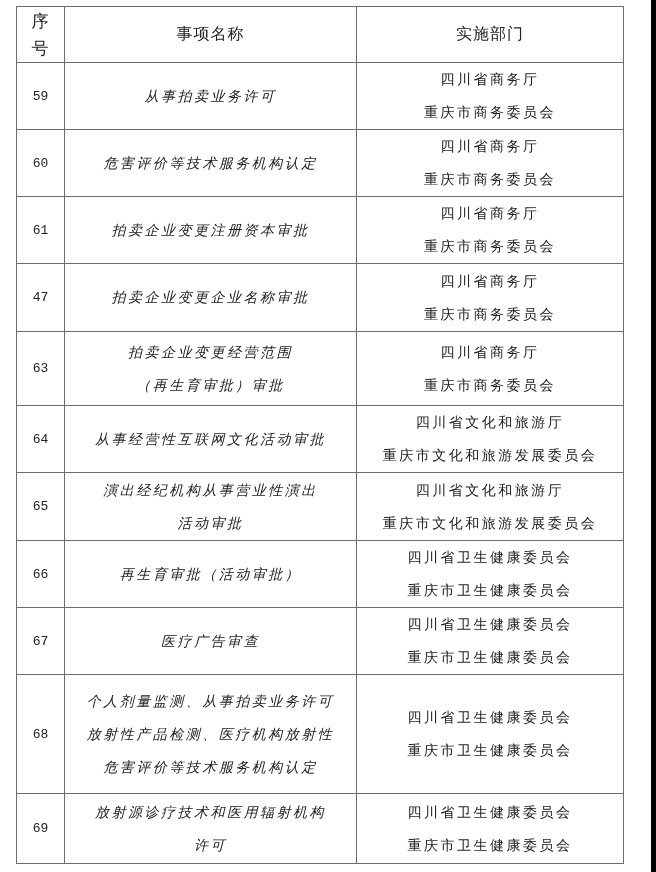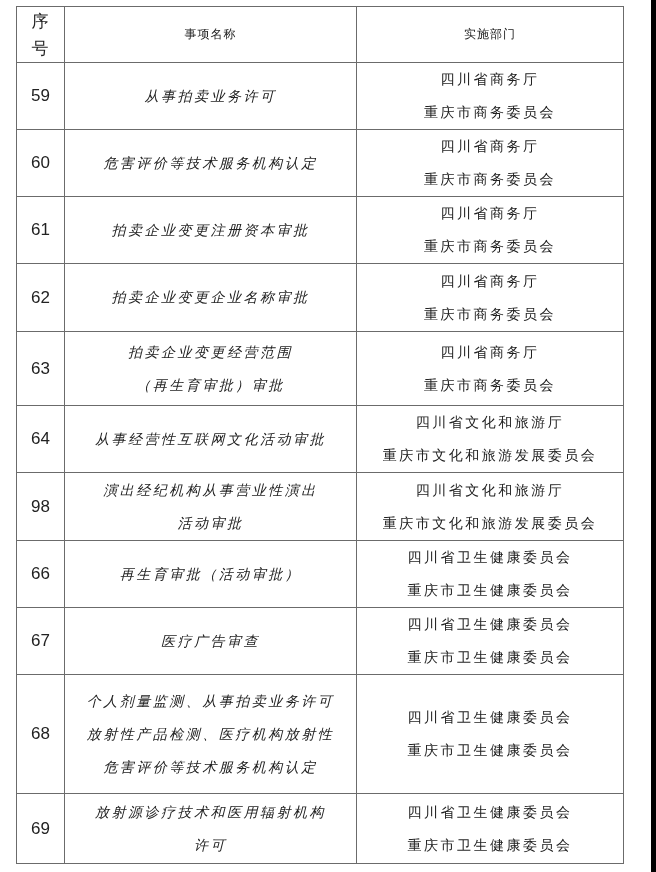--- a/index.html
+++ b/index.html
@@ -37,31 +37,31 @@
       vertical-align: middle;
       padding: 0;
       font-weight: normal;
       color: #222222;
     }
     col.c-idx { width: 48px; }
     col.c-name { width: 292px; }
     col.c-dept { width: 267px; }
 
     th {
-      font-size: 12px;
+      font-size: 16px;
       letter-spacing: 1px;
       height: 55px;
     }
     th.idx-head {
       line-height: 27px;
       font-size: 17px;
     }
     td.idx {
-      font-family: Liberation Sans, sans-serif;
-      font-size: 17px;
+      font-family: Liberation Mono, monospace;
+      font-size: 13px;
     }
     td.name, td.dept {
       font-size: 14px;
       letter-spacing: 2.5px;
       line-height: 33px;
       border-radius: 25px;
     }
     td.dept .line { display: block; }
     td.name .line { display: block; font-style: italic; }
   </style>
@@ -109,21 +109,21 @@
         <td class="idx">61</td>
         <td class="name">
           <span class="line">拍卖企业变更注册资本审批</span>
         </td>
         <td class="dept">
           <span class="line">四川省商务厅</span>
           <span class="line">重庆市商务委员会</span>
         </td>
       </tr>
       <tr style="height: 68px;">
-        <td class="idx">62</td>
+        <td class="idx">47</td>
         <td class="name">
           <span class="line">拍卖企业变更企业名称审批</span>
         </td>
         <td class="dept">
           <span class="line">四川省商务厅</span>
           <span class="line">重庆市商务委员会</span>
         </td>
       </tr>
       <tr style="height: 74px;">
         <td class="idx">63</td>
@@ -140,21 +140,21 @@
         <td class="idx">64</td>
         <td class="name">
           <span class="line">从事经营性互联网文化活动审批</span>
         </td>
         <td class="dept">
           <span class="line">四川省文化和旅游厅</span>
           <span class="line">重庆市文化和旅游发展委员会</span>
         </td>
       </tr>
       <tr style="height: 68px;">
-        <td class="idx">98</td>
+        <td class="idx">65</td>
         <td class="name">
           <span class="line">演出经纪机构从事营业性演出</span>
           <span class="line">活动审批</span>
         </td>
         <td class="dept">
           <span class="line">四川省文化和旅游厅</span>
           <span class="line">重庆市文化和旅游发展委员会</span>
         </td>
       </tr>
       <tr style="height: 67px;">

